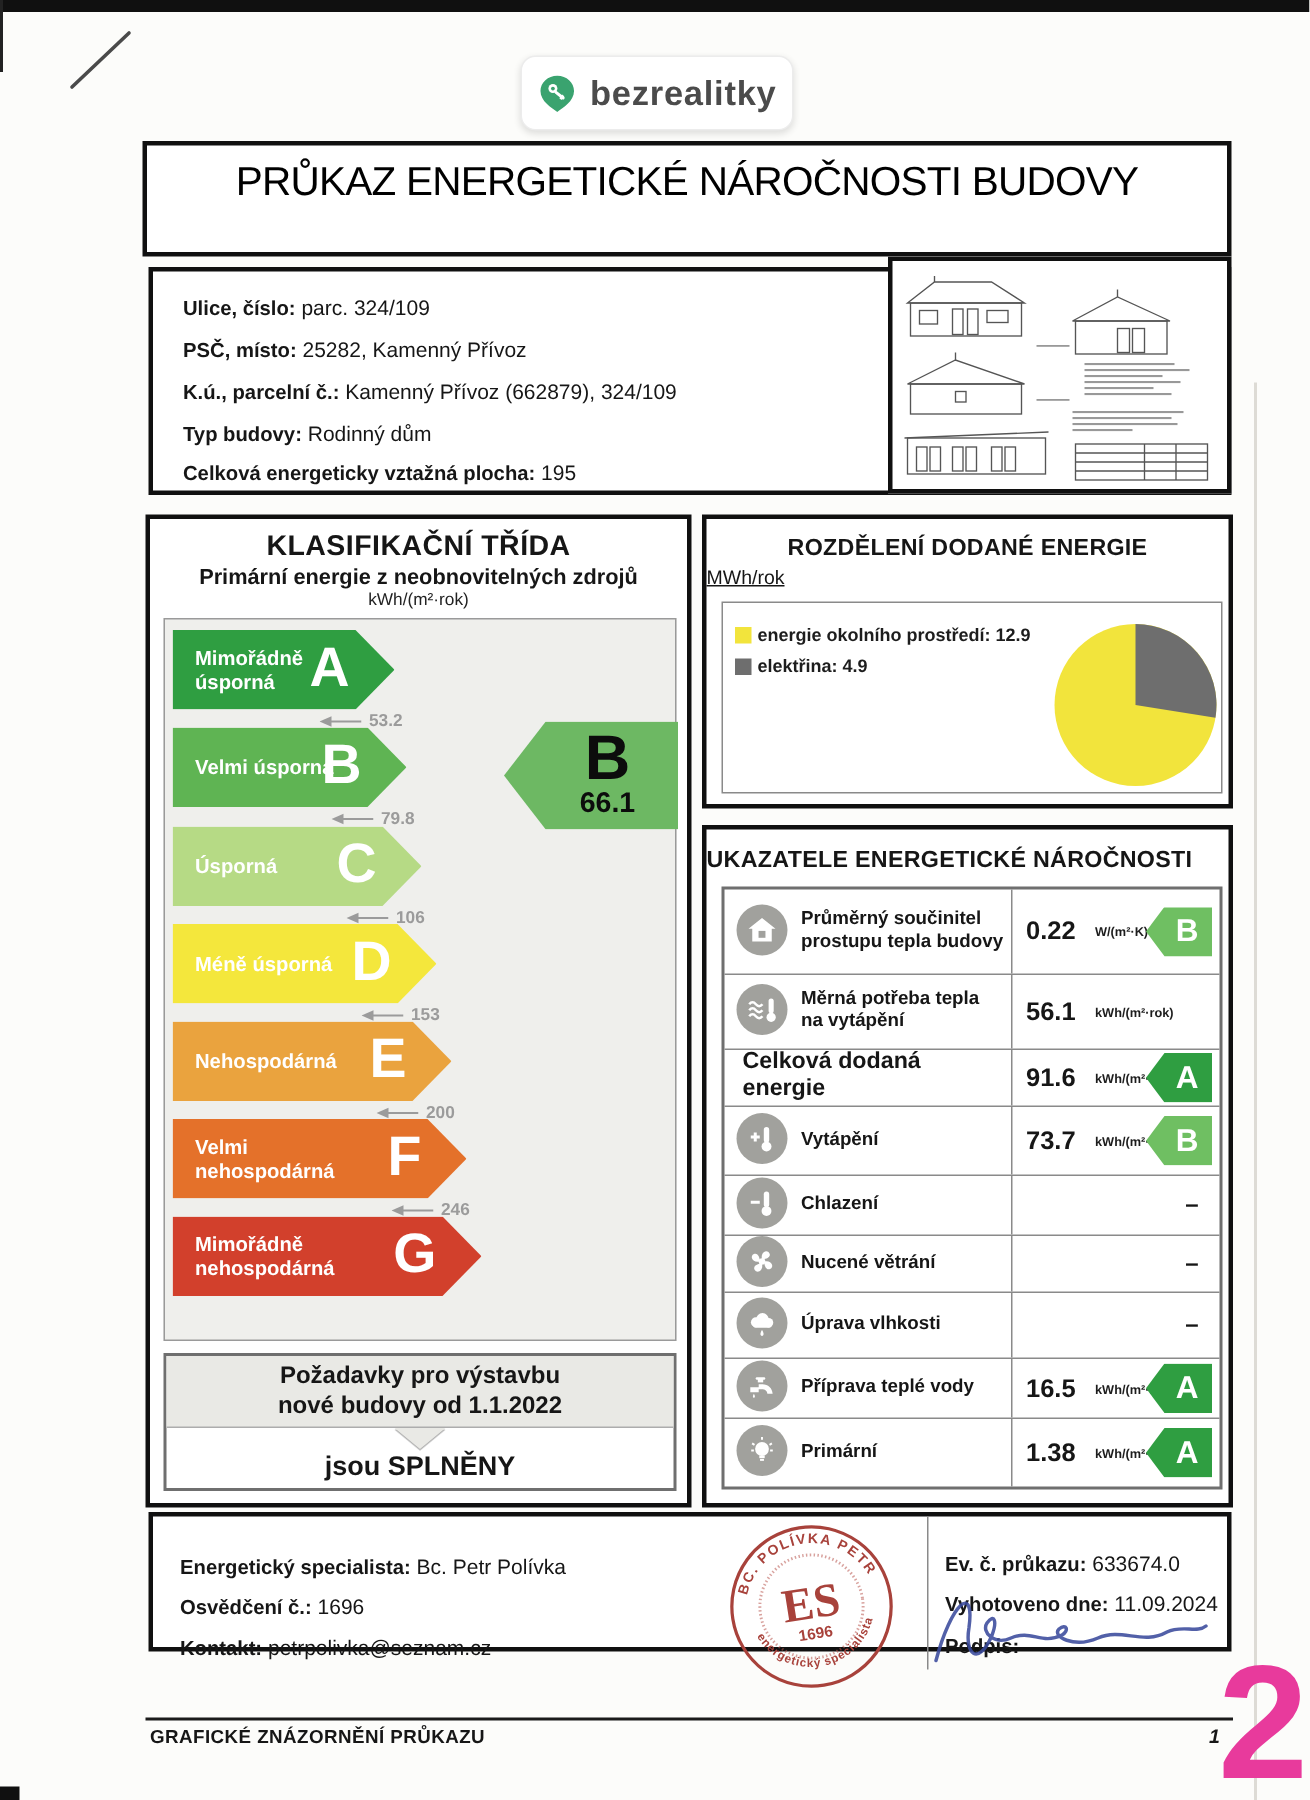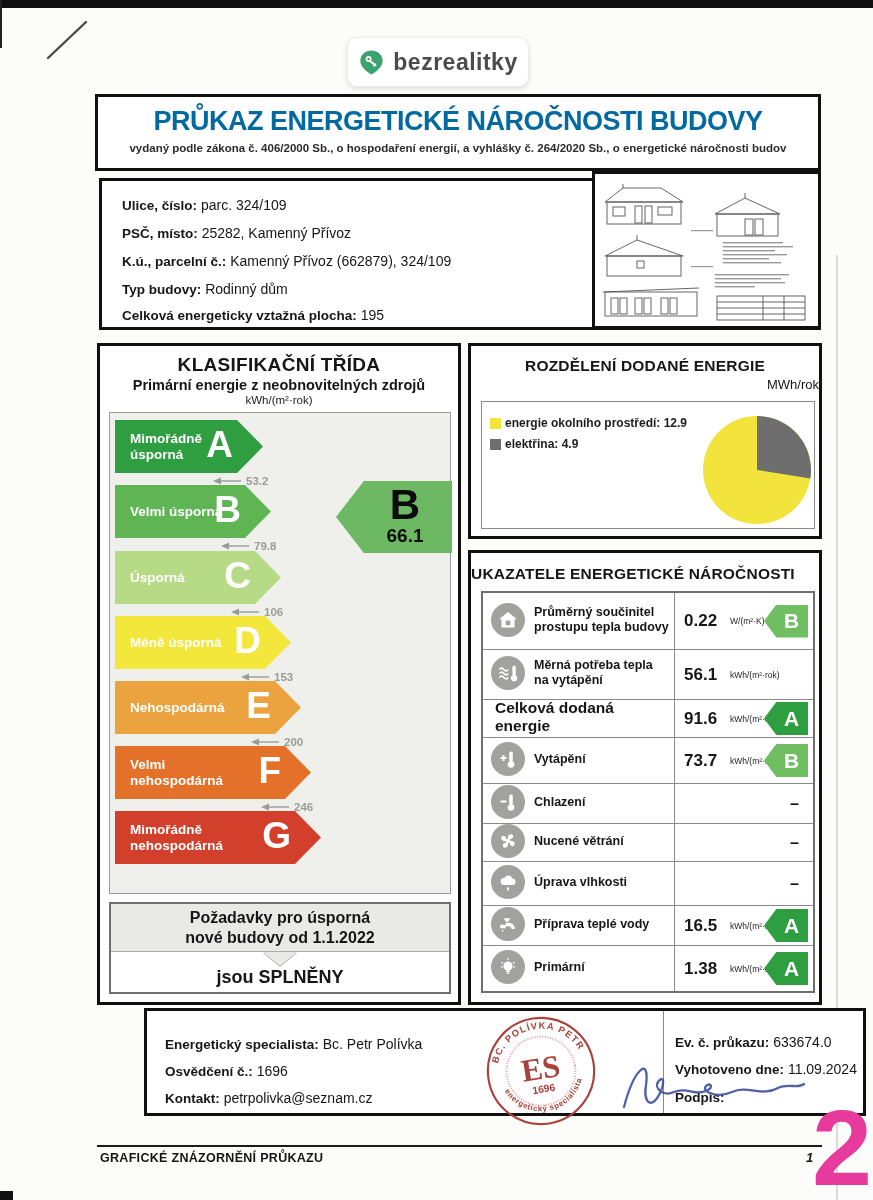--- a/index.html
+++ b/index.html
@@ -21,21 +21,21 @@
 
   
   .logo { left: 347px; top: 37px; width: 182px; height: 50px; background: #fff;
           border: 1px solid #ececec; border-radius: 10px; box-shadow: 0 2px 5px rgba(0,0,0,.12);
           display: flex; align-items: center; justify-content: center; gap: 8px; }
   .logo-text { font-size: 23px; font-weight: bold; color: #4b4b4b; letter-spacing: .5px; }
 
   
   .header-box { left: 95px; top: 94px; width: 726px; height: 77px; border: 3px solid #101010;
                 background: #fff; text-align: center; padding-top: 9px; }
-  .header-title { font-size: 27px; font-weight: bold; letter-spacing: -.5px; color: #0369a1; }
+  .header-title { font-size: 27px; font-weight: normal; letter-spacing: -.5px; color: #000000; }
   .header-sub { font-size: 11.5px; font-weight: bold; color: #2c2c2c; margin-top: 5px; }
 
   
   .info-box { left: 99px; top: 178px; width: 722px; height: 152px; border: 3px solid #101010; background: #fff; }
   .info-row { position: absolute; left: 20px; font-size: 14px; white-space: nowrap; }
   .info-row b { font-size: 13.5px; }
   .unit-m2 { position: absolute; left: 607px; font-size: 13px; font-weight: bold; }
 
   
   .bp-box { left: 592px; top: 171px; width: 229px; height: 158px; border: 3px solid #101010; background: #fff; }
@@ -65,49 +65,49 @@
   .req-gray { position: relative; height: 48px; background: #e9e9e5; border-bottom: 1px solid #adadad;
               text-align: center; font-size: 16px; font-weight: bold; padding-top: 4px; line-height: 20px; }
   .req-notch { position: absolute; left: 50%; top: 48px; transform: translateX(-50%);
                width: 0; height: 0; border-left: 17px solid transparent; border-right: 17px solid transparent;
                border-top: 14px solid #e9e9e5; filter: drop-shadow(0 1px 0 #adadad); }
   .req-result { text-align: center; font-size: 18px; font-weight: bold; margin-top: 15px; }
 
   
   .dist-panel { left: 468px; top: 343px; width: 354px; height: 196px; border: 3px solid #101010; background: #fff; }
   .dp-title { text-align: center; font-size: 15.5px; font-weight: bold; margin-top: 11px; letter-spacing: .2px; }
-  .dp-unit { text-align: right; font-size: 13px; margin-top: 2px; }
+  .dp-unit { text-align: left; font-size: 13px; margin-top: 2px; text-decoration: underline; }
   .dp-inner { position: absolute; left: 10px; top: 55px; width: 334px; height: 128px; border: 1px solid #8a8a8a; }
   .legend-row { position: absolute; left: 8px; display: flex; align-items: center; gap: 4px;
                 font-size: 12px; font-weight: bold; color: #1d1d1d; }
   .legend-sq { width: 11px; height: 11px; display: inline-block; }
 
   
   .ind-panel { left: 468px; top: 550px; width: 354px; height: 455px; border: 3px solid #101010; background: #fff; }
   .ip-title { text-align: left; font-size: 15.5px; font-weight: bold; margin-top: 12px; letter-spacing: .2px; }
   .ind-table { position: absolute; left: 10px; top: 38px; width: 334px; border: 2px solid #6f6f6f; }
   .ind-row { display: flex; align-items: stretch; border-top: 1px solid #8a8a8a; }
   .ind-row:first-child { border-top: none; }
   .ind-left { width: 192px; border-right: 1px solid #8a8a8a; display: flex; align-items: center;
               gap: 9px; padding: 2px 4px 5px 8px; }
   .ind-label { font-size: 12.5px; font-weight: bold; line-height: 1.18; }
   .ind-label.big { font-size: 15.5px; padding-left: 4px; }
   .ind-right { flex: 1; display: flex; align-items: center; padding-left: 9px; position: relative; }
   .ind-value { font-size: 17px; font-weight: bold; min-width: 44px; }
-  .ind-unit { font-size: 8.5px; font-weight: normal; color: #1d1d1d; margin-left: 2px; }
+  .ind-unit { font-size: 8.5px; font-weight: bold; color: #1d1d1d; margin-left: 2px; }
   .badge { position: absolute; right: 5px; width: 44px; height: 33px;
            clip-path: polygon(28% 0, 100% 0, 100% 100%, 28% 100%, 0 50%);
            display: flex; align-items: center; justify-content: center; padding-left: 11px;
            color: #fff; font-size: 21px; font-weight: bold; }
   .dash { position: absolute; right: 14px; font-size: 16px; font-weight: bold; }
   .icon-circle { width: 34px; height: 34px; min-width: 34px; border-radius: 50%;
                  background: #a1a19d; display: flex; align-items: center; justify-content: center; }
 
   
-  .bottom-box { left: 99px; top: 1008px; width: 722px; height: 108px; border: 3px solid #101010; background: #fff; margin-left: 45px; }
+  .bottom-box { left: 99px; top: 1008px; width: 722px; height: 93px; border: 3px solid #101010; background: #fff; }
   .bb-divider { position: absolute; left: 516px; top: 0; width: 1px; height: 102px; background: #8a8a8a; }
   .bb-row { position: absolute; font-size: 14px; white-space: nowrap; }
   .bb-row b { font-size: 13.5px; }
 
   .footer-line { left: 97px; top: 1145px; width: 725px; height: 2px; background: #1b1b1b; }
   .footer-caption { left: 100px; top: 1151px; font-size: 12.5px; font-weight: bold; letter-spacing: .3px; }
   .footer-page { left: 806px; top: 1150px; font-size: 13px; font-weight: bold; font-style: italic; }
   .corner-num { left: 812px; top: 1094px; font-size: 108px; font-weight: bold; color: #e83a9c; line-height: 1;
                 letter-spacing: -2px; }
 </style>
@@ -128,21 +128,20 @@
     <circle cx="11" cy="10.4" r="3.1" fill="#fff"></circle>
     <circle cx="11" cy="10.4" r="1.3" fill="#3aa36f"></circle>
     <rect x="13" y="11.6" width="8.3" height="2.1" rx="1" transform="rotate(38 13 11.6)" fill="#fff"></rect>
     <rect x="17.4" y="14.6" width="1.9" height="3.2" transform="rotate(38 17.4 14.6)" fill="#fff"></rect>
   </svg>
   <span class="logo-text">bezrealitky</span>
 </div>
 
 <div class="abs header-box">
   <div class="header-title">PRŮKAZ ENERGETICKÉ NÁROČNOSTI BUDOVY</div>
-  <div class="header-sub">vydaný podle zákona č. 406/2000 Sb., o hospodaření energií, a vyhlášky č. 264/2020 Sb., o energetické náročnosti budov</div>
 </div>
 
 <div class="abs info-box">
   <div class="info-row" style="top:16px">
     <b>Ulice, číslo:</b> <span>parc. 324/109</span>
   </div>
   <div class="info-row" style="top:44px">
     <b>PSČ, místo:</b> <span>25282, Kamenný Přívoz</span>
   </div>
   <div class="info-row" style="top:72px">
@@ -298,21 +297,21 @@
     </div>
 
     <div class="rating-arrow" style="background-color: rgb(109, 184, 99);">
       <span class="rating-letter">B</span>
       <span class="rating-value">66.1</span>
     </div>
   </div>
 
   <div class="req-box">
     <div class="req-gray">
-      <div>Požadavky pro úsporná</div>
+      <div>Požadavky pro výstavbu</div>
       <div>nové budovy od 1.1.2022</div>
     </div>
     <div class="req-notch"></div>
     <div class="req-result">jsou SPLNĚNY</div>
   </div>
 </div>
 
 <div class="abs dist-panel">
   <div class="dp-title">ROZDĚLENÍ DODANÉ ENERGIE</div>
   <div class="dp-unit">MWh/rok</div>

